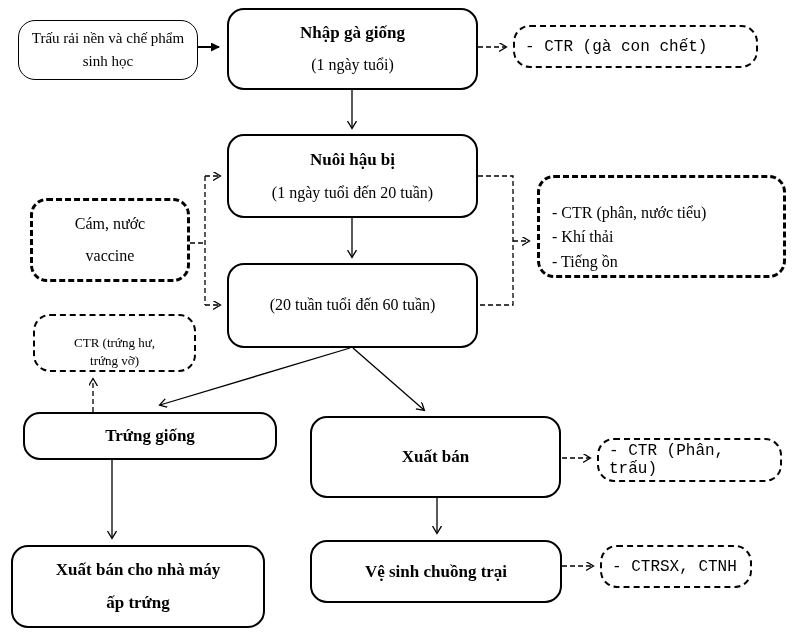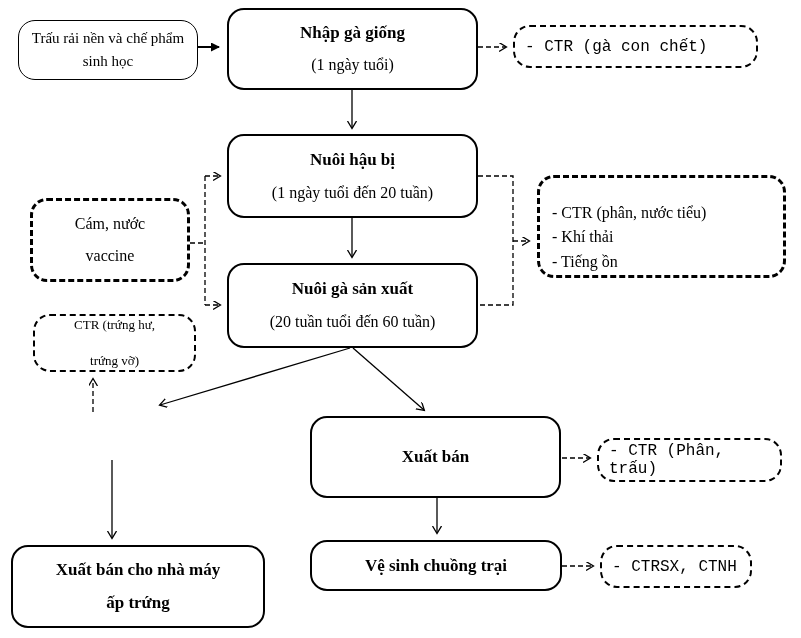--- a/index.html
+++ b/index.html
@@ -91,44 +91,46 @@
     <span class="subtitle">vaccine</span>
   </div>
 
   <div class="box dashed-heavy waste-list" style="left:537px;top:175px;width:249px;height:103px;justify-content:flex-end;">
     <span class="waste-item">- CTR (phân, nước tiểu)</span>
     <span class="waste-item">- Khí thải</span>
     <span class="waste-item">- Tiếng ồn</span>
   </div>
 
   <div class="box solid-thick" style="left:227px;top:263px;width:251px;height:85px;">
-    <span class="title">Nuôi gà sản xuất</span>
     <span class="subtitle">(20 tuần tuổi đến 60 tuần)</span>
   </div>
 
-  <div class="box dashed" style="left:33px;top:314px;width:163px;height:58px;justify-content:space-between;">
+  <div class="box dashed" style="left:33px;top:314px;width:163px;height:58px;justify-content:flex-end;">
     <span class="small-note">CTR (trứng hư,</span>
     <span class="small-note">trứng vỡ)</span>
   </div>
 
+  <div class="box solid-thick" style="left:23px;top:412px;width:254px;height:48px;">
+    <span class="title">Trứng giống</span>
+  </div>
 
   <div class="box solid-thick" style="left:310px;top:416px;width:251px;height:82px;">
     <span class="title">Xuất bán</span>
   </div>
 
   <div class="box dashed left-align" style="left:597px;top:438px;width:185px;height:44px;">
     <span class="waste-text">- CTR (Phân, trấu)</span>
   </div>
 
   <div class="box solid-thick" style="left:11px;top:545px;width:254px;height:83px;">
     <span class="title">Xuất bán cho nhà máy</span>
     <span class="title">ấp trứng</span>
   </div>
 
-  <div class="box solid-thick" style="left:310px;top:540px;width:252px;height:51px;">
+  <div class="box solid-thick" style="left:310px;top:540px;width:252px;height:63px;">
     <span class="title">Vệ sinh chuồng trại</span>
   </div>
 
   <div class="box dashed left-align" style="left:600px;top:545px;width:152px;height:43px;">
     <span class="waste-text">- CTRSX, CTNH</span>
   </div>
 
 </div>
 
 </body></html>

